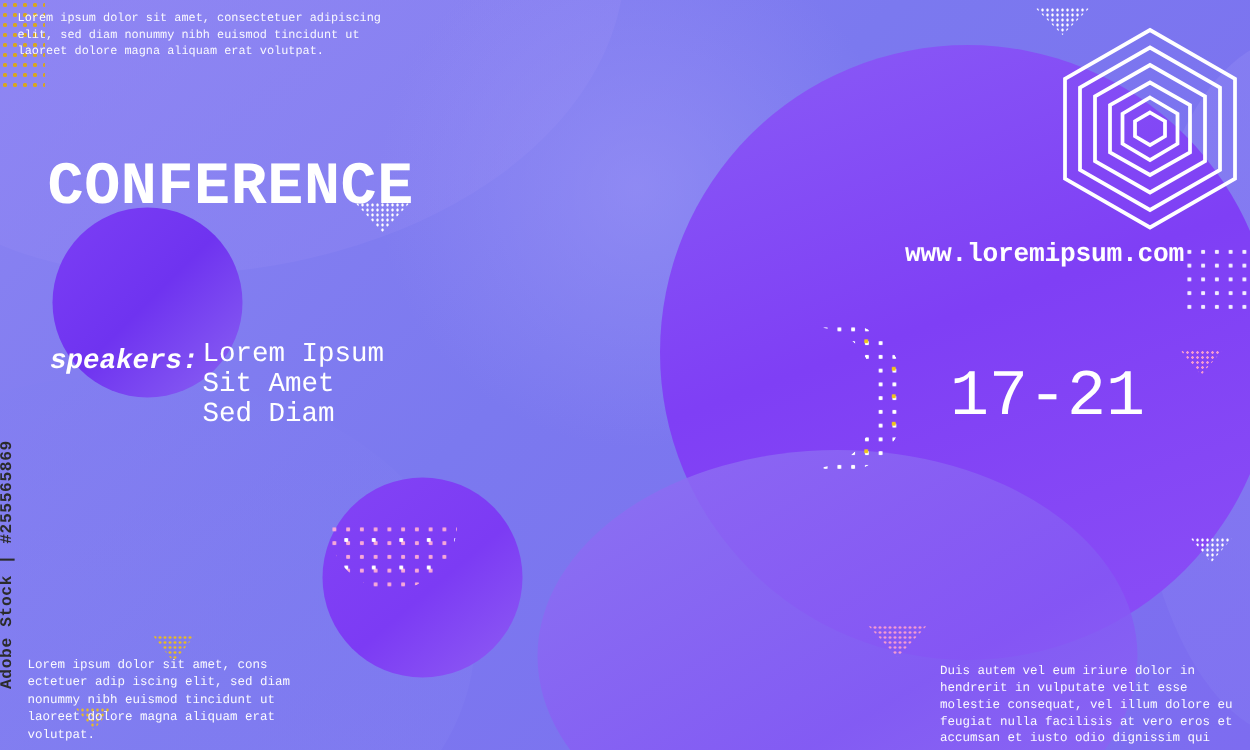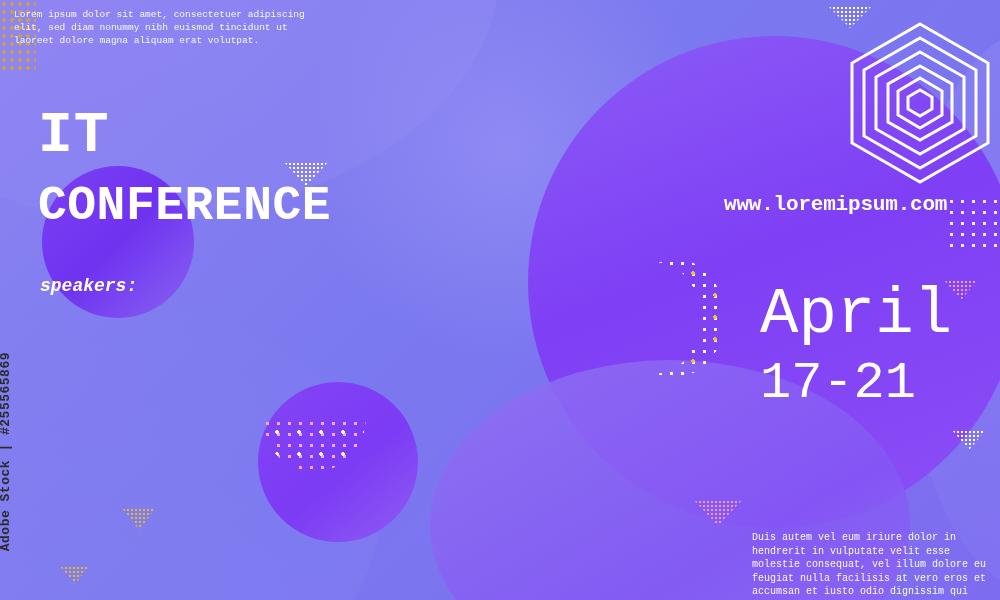--- a/index.html
+++ b/index.html
@@ -155,21 +155,21 @@
   #title-it{
     color:#ffffff;font-size:58px;font-weight:bold;line-height:56px;
     letter-spacing:1px;
   }
   #title-conference{
     color:#ffffff;font-size:48px;font-weight:bold;line-height:52px;
     letter-spacing:.5px;margin-top:16px;
   }
   #speakers-row{position:absolute;left:40px;top:272px;display:flex;align-items:flex-start;}
   #speakers-label{
-    color:#ffffff;font-size:18px;font-weight:bold;font-style:italic;
+    color:#ffffff;font-size:22px;font-weight:bold;font-style:italic;
     padding-top:4px;width:122px;
   }
   #speakers-names{color:#ffffff;font-size:22px;line-height:24px;}
   #speakers-names div{white-space:nowrap;}
 
   #website{
     position:absolute;left:724px;top:193px;color:#ffffff;
     font-size:21px;font-weight:bold;letter-spacing:-.2px;
   }
   #date-block{position:absolute;left:760px;top:282px;color:#ffffff;text-align:left;}
@@ -229,31 +229,35 @@
   <div class="dots fine-white tri" id="tri-mid-left"></div>
   <div class="dots fine-pink tri" id="tri-bottom-mid"></div>
   <div class="dots fine-gold tri" id="tri-bottom-left"></div>
   <div class="dots fine-gold tri" id="tri-bottom-far-left"></div>
   <div class="dots fine-white tri" id="tri-right-low"></div>
   <div class="dots fine-pink tri" id="tri-right-mid"></div>
 
   <div id="txt-top">Lorem ipsum dolor sit amet, consectetuer adipiscing elit, sed diam nonummy nibh euismod tincidunt ut laoreet dolore magna aliquam erat volutpat.</div>
 
   <div id="title-block">
-    <div id="title-it">IT</div>
     <div id="title-conference">CONFERENCE</div>
   </div>
 
   <div id="speakers-row">
     <div id="speakers-label">speakers:</div>
+    <div id="speakers-names">
+      <div>Lorem Ipsum</div>
+      <div>Sit Amet</div>
+      <div>Sed Diam</div>
+    </div>
   </div>
 
   <div id="website">www.loremipsum.com</div>
 
   <div id="date-block">
-    <div id="date-month">April</div>
     <div id="date-days">17-21</div>
   </div>
 
   <div id="txt-bottom-right">Duis autem vel eum iriure dolor in hendrerit in vulputate velit esse molestie consequat, vel illum dolore eu feugiat nulla facilisis at vero eros et accumsan et iusto odio dignissim qui blandit praesent luptatum zzril delenit augue duis dolore te feugait nulla facilisi.</div>
+  <div id="txt-bottom-left">Lorem ipsum dolor sit amet, cons ectetuer adip iscing elit, sed diam nonummy nibh euismod tincidunt ut laoreet dolore magna aliquam erat volutpat.</div>
 
   <div id="stock-id">Adobe Stock | #255565869</div>
 </div>
 
 </body></html>

